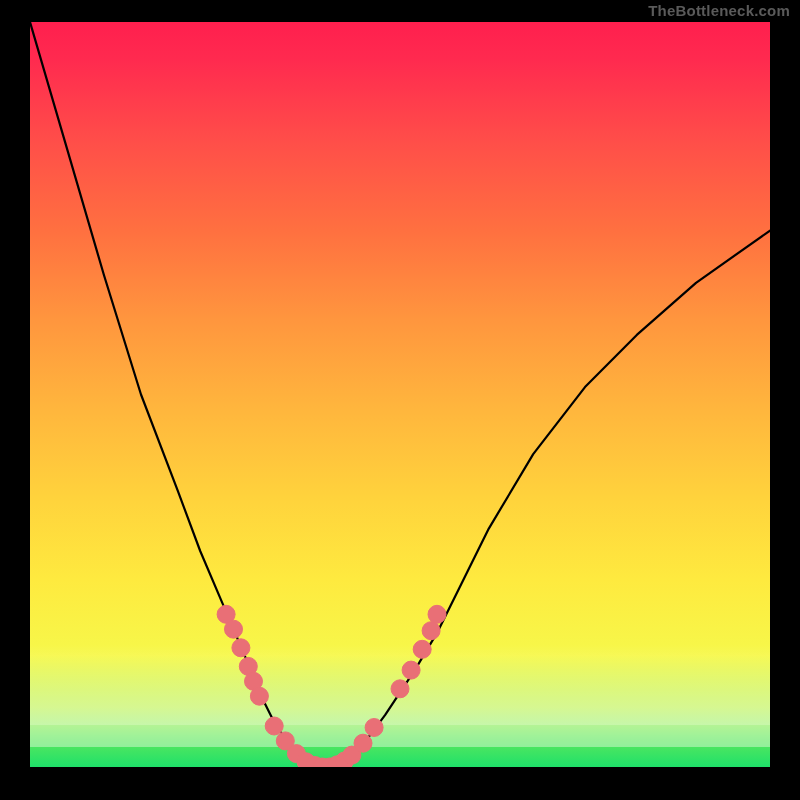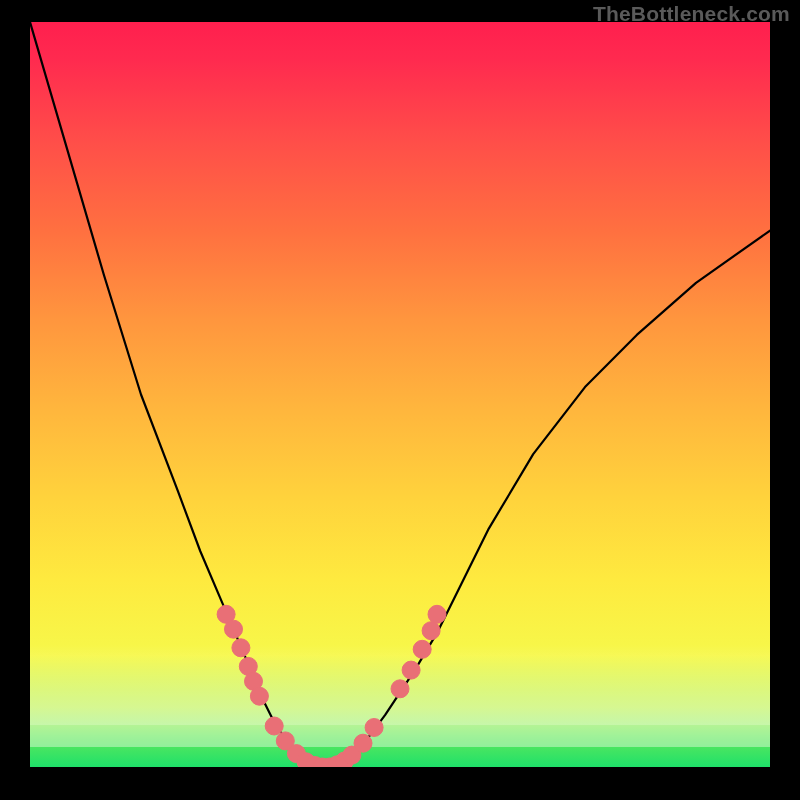--- a/index.html
+++ b/index.html
@@ -54,21 +54,21 @@
   .pale2 {
     bottom: 20px;
     height: 22px;
     background: rgba(255,255,245,0.40);
   }
   .watermark {
     position: absolute;
     top: 2px;
     right: 10px;
     font-family: Arial, Helvetica, sans-serif;
-    font-size: 21px;
+    font-size: 15px;
     font-weight: 700;
     color: #5a5a5a;
     letter-spacing: 0.2px;
     user-select: none;
   }
   svg.overlay {
     position: absolute;
     left: 30px;
     top: 22px;
     width: 740px;

